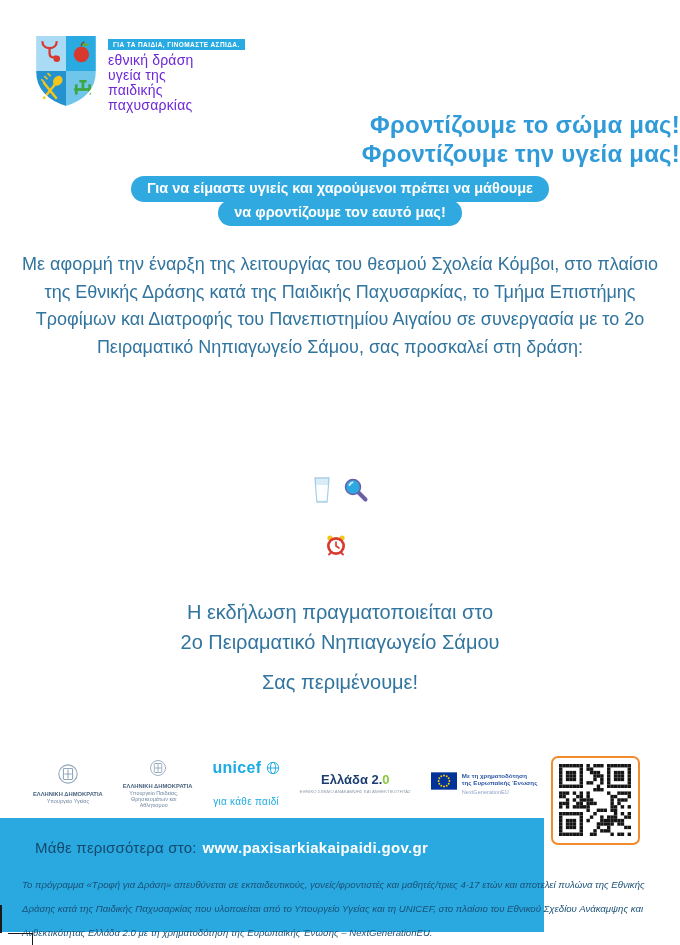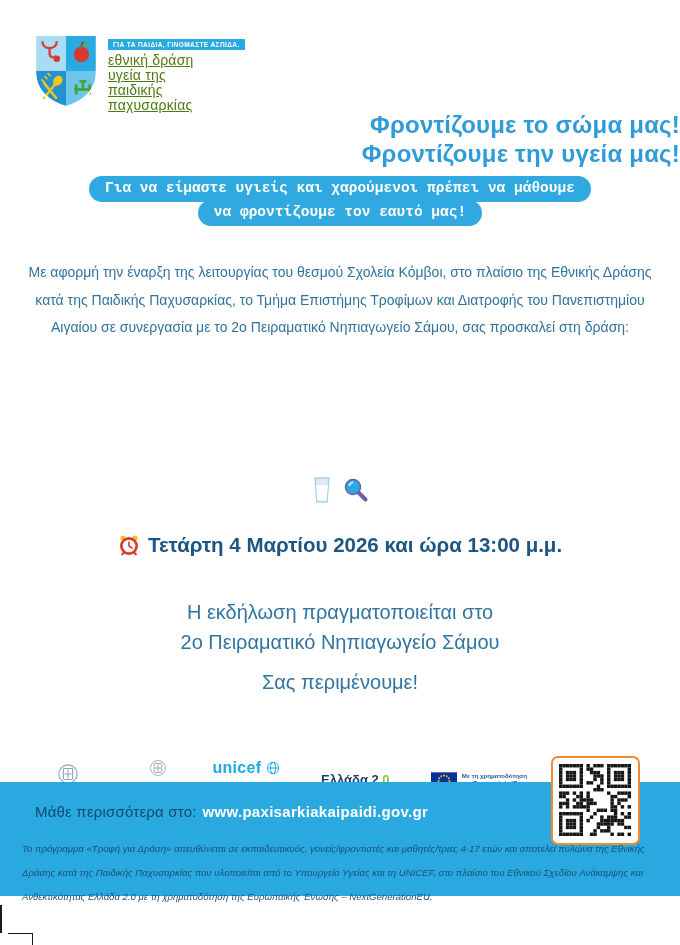--- a/index.html
+++ b/index.html
@@ -8,32 +8,32 @@
     position:relative; width:680px; height:945px; margin:0 auto;
     background:#ffffff; overflow:hidden;
   }
   
   .logo-block { position:absolute; left:33px; top:33px; display:flex; align-items:flex-start; }
   .logo-text { margin-left:9px; }
   .logo-tagline {
     display:inline-block; background:#29ABE2; color:#fff; font-size:6.5px; font-weight:bold;
     letter-spacing:.4px; padding:2.5px 5px 2px; margin-bottom:3px; white-space:nowrap;
   }
-  .logo-title { color:#4d7c0f; font-size:14px; line-height:15px; font-weight:500; letter-spacing:.2px;text-decoration:underline; }
+  .logo-title { color:#6d28d9; font-size:14px; line-height:15px; font-weight:500; letter-spacing:.2px; }
   
   .heading { position:absolute; top:110px; left:0; width:100%; text-align:right;
     color:#2F9BD8; font-size:24px; font-weight:bold; line-height:29px; letter-spacing:.2px; }
   
   .badges { position:absolute; top:176px; left:0; width:100%; display:flex; flex-direction:column; align-items:center; }
   .pill { background:#2FA9DF; color:#fff; font-weight:bold; font-size:14.5px;
-    padding:4px 16px 6px; border-radius:17px; white-space:nowrap;font-family:Liberation Mono, monospace; }
+    padding:4px 16px 6px; border-radius:17px; white-space:nowrap; }
   .pill + .pill { margin-top:-2px; }
   
   .intro { position:absolute; top:251px; left:50%; transform:translateX(-50%); width:652px;
-    text-align:center; color:#31749E; font-size:14px; line-height:27.5px; font-weight:400;margin-top:8px; }
+    text-align:center; color:#31749E; font-size:18px; line-height:27.5px; font-weight:400; }
   
   .event-title { position:absolute; top:446px; left:0; width:100%; text-align:center;
     color:#2B5F8E; font-size:22px; font-weight:bold; letter-spacing:.2px; }
   .event-icons { position:absolute; top:477px; left:0; width:100%; display:flex; justify-content:center; gap:10px; }
   .date-row { position:absolute; top:533px; left:0; width:100%; text-align:center;
     color:#1D5685; font-size:20.5px; font-weight:bold; }
   .date-row svg { vertical-align:-4px; margin-right:8px; }
   .location { position:absolute; top:597px; left:0; width:100%; text-align:center;
     color:#31749E; font-size:20px; line-height:30px; }
   .closing { position:absolute; top:671px; left:0; width:100%; text-align:center;
@@ -49,21 +49,21 @@
   .gr20-name { font-size:13px; font-weight:bold; color:#1B3E6F; }
   .gr20-blue { color:#1B3E6F; } .gr20-green { color:#8CC63F; }
   .gr20-sub { font-size:4.2px; color:#8a97a8; margin-top:1.5px; letter-spacing:.1px; }
   .eu { display:flex; align-items:flex-start; gap:5px; text-align:left; }
   .eu-lines { font-size:6.2px; color:#2B56A4; font-weight:bold; line-height:7.5px; }
   .eu-next { font-size:5.6px; color:#8FA6C8; font-weight:normal; margin-top:2px; }
   
   .qr-box { position:absolute; left:551px; top:756px; width:89px; height:89px;
     border:2.5px solid #F28A2E; border-radius:7px; background:#fff; padding:6px; z-index:3; }
   
-  .blue-bar { position:absolute; left:0; top:782px; width:680px; height:114px; background:#29A9E0; }
+  .blue-bar { position:absolute; left:0; top:818px; width:544px; height:114px; background:#29A9E0; }
   .more-row { position:absolute; left:35px; top:21px; font-size:15px; color:#14496E; letter-spacing:.2px; }
   .more-url { color:#ffffff; font-weight:bold; margin-left:6px; letter-spacing:.3px; }
   .fine-print { position:absolute; left:22px; top:55px; width:632px;
     font-size:9.6px; font-style:italic; color:#1A5076; line-height:24px; }
   
   .edge-line { position:absolute; left:0; top:905px; width:2px; height:28px; background:#1a1a1a; }
   .corner-mark { position:absolute; left:8px; top:933px; width:25px; height:12px;
     border-top:1.5px solid #1a1a1a; border-right:1.5px solid #1a1a1a; }
 </style>
 </head>
@@ -153,21 +153,21 @@
     </span>
   </div>
 
   <div class="date-row"><span><svg width="22" height="22" viewBox="0 0 22 22">
       <circle cx="5" cy="4" r="2.6" fill="#F5C518"></circle>
           <circle cx="17" cy="4" r="2.6" fill="#F5C518"></circle>
       <circle cx="11" cy="12" r="9" fill="#D8392E"></circle>
       <circle cx="11" cy="12" r="6.3" fill="#FFFFFF"></circle>
       <path d="M11,8 V12 L14,14" stroke="#D8392E" stroke-width="1.6" fill="none" stroke-linecap="round"></path>
       <path d="M4,20.5 L6,18.5 M18,20.5 L16,18.5" stroke="#D8392E" stroke-width="1.8" stroke-linecap="round"></path>
-    </svg></span><span>Τετάρτη 4 Μαρτίου 2026 και ώρα 13:00 μ.μ.</span></div>
+    </svg></span></div>
 
   <div class="location">
     <div>Η εκδήλωση πραγματοποιείται στο</div>
     <div>2ο Πειραματικό Νηπιαγωγείο Σάμου</div>
   </div>
 
   <div class="closing">Σας περιμένουμε!</div>
 
   <div class="partners">
     <div class="partner">

